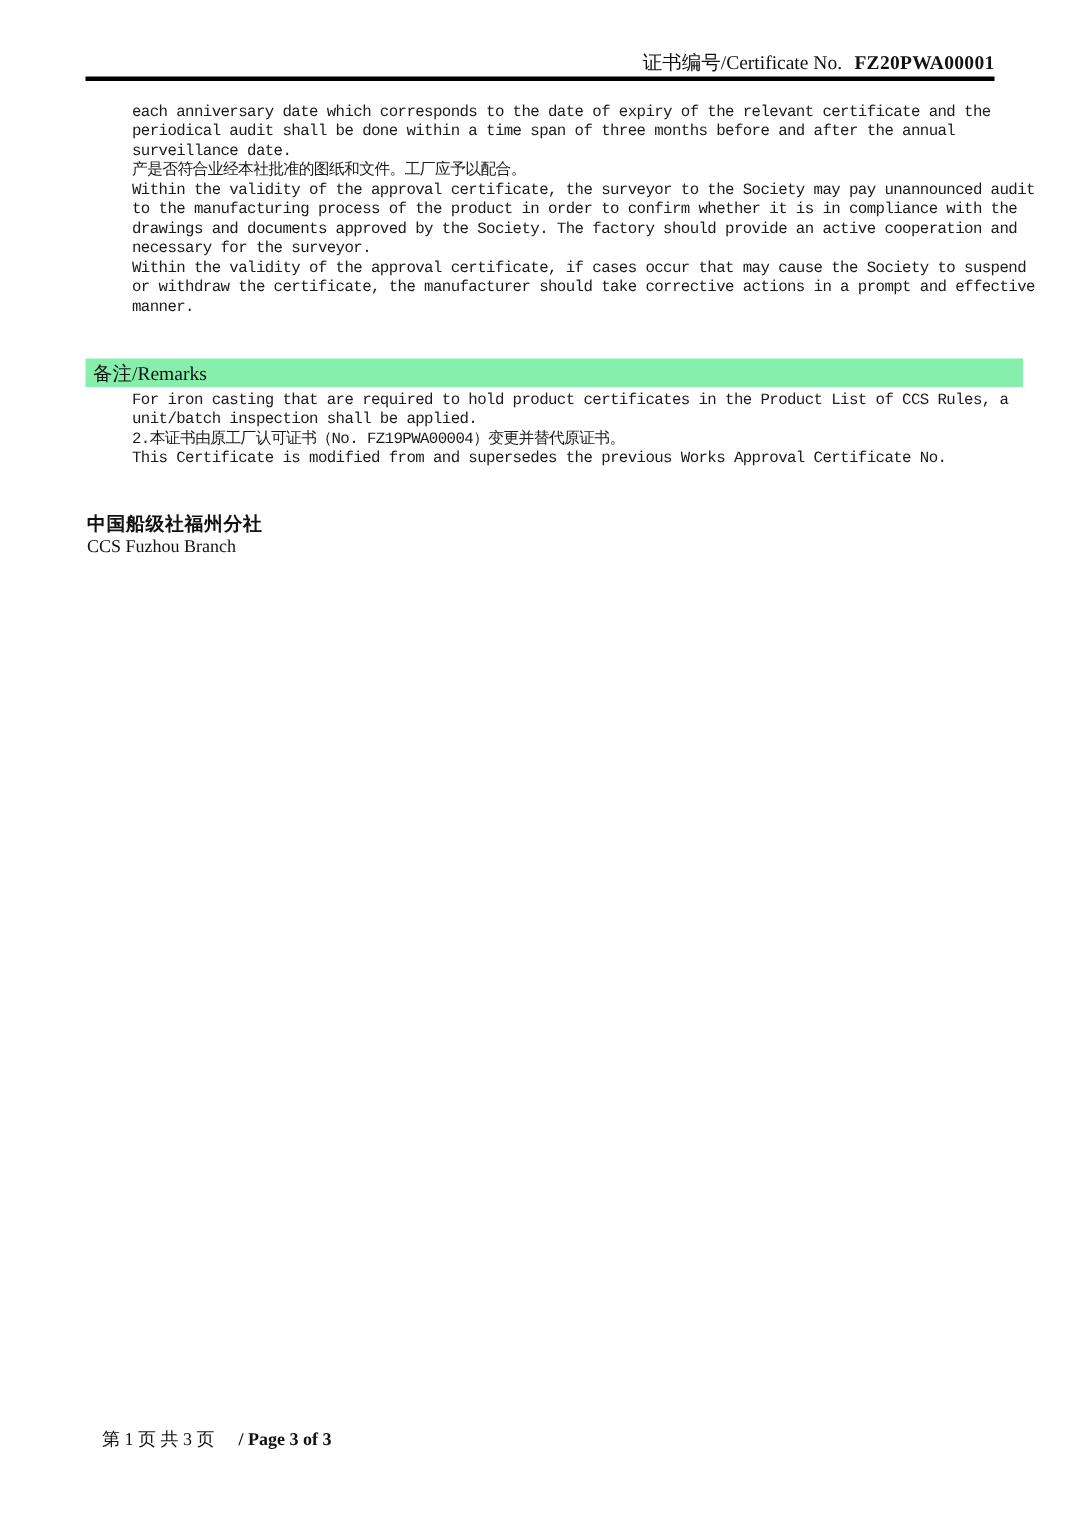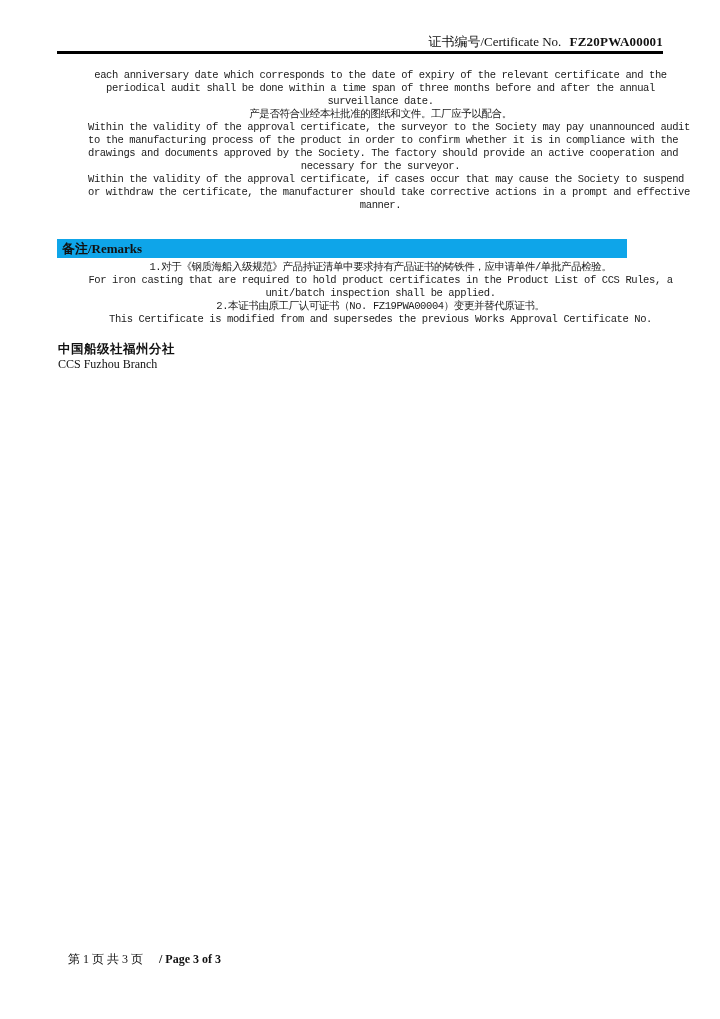--- a/index.html
+++ b/index.html
@@ -45,35 +45,34 @@
     width: 585px;
     font-family: "Liberation Mono", "DejaVu Sans Mono", monospace;
     font-size: 10.5px;
     letter-spacing: -0.4px;
     color: #1a1a1a;
   }
   .mono-block .line {
     height: 13px;
     line-height: 13px;
     white-space: pre;
-    text-align: center;
   }
   .body-text    { top: 69px; }
   .remarks-text { top: 261px; }
   
   .remarks-bar {
     position: absolute;
     left: 57px;
     top: 239px;
-    width: 570px;
+    width: 625px;
     height: 19px;
     line-height: 19px;
-    background: #0ea5e9;
+    background: #86efac;
     font-size: 13px;
-    font-weight: bold;
+    font-weight: normal;
     padding-left: 5px;
     box-sizing: border-box;
     white-space: nowrap;
   }
   
   .issuer { position: absolute; left: 58px; top: 342px; }
   .issuer-cn {
     font-size: 12.5px;
     font-weight: bold;
     letter-spacing: 0.5px;
@@ -121,21 +120,20 @@
       <div class="line">Within the validity of the approval certificate, if cases occur that may cause the Society to suspend</div>
       <div class="line">or withdraw the certificate, the manufacturer should take corrective actions in a prompt and effective</div>
       <div class="line">manner.</div>
     </div>
 
   <div class="remarks-bar">
     <span>备注/Remarks</span>
   </div>
 
   <div class="mono-block remarks-text">
-      <div class="line">1.对于《钢质海船入级规范》产品持证清单中要求持有产品证书的铸铁件，应申请单件/单批产品检验。</div>
       <div class="line">For iron casting that are required to hold product certificates in the Product List of CCS Rules, a</div>
       <div class="line">unit/batch inspection shall be applied.</div>
       <div class="line">2.本证书由原工厂认可证书（No. FZ19PWA00004）变更并替代原证书。</div>
       <div class="line">This Certificate is modified from and supersedes the previous Works Approval Certificate No.</div>
     </div>
 
   <div class="issuer">
     <div class="issuer-cn">中国船级社福州分社</div>
     <div class="issuer-en">CCS Fuzhou Branch</div>
   </div>

